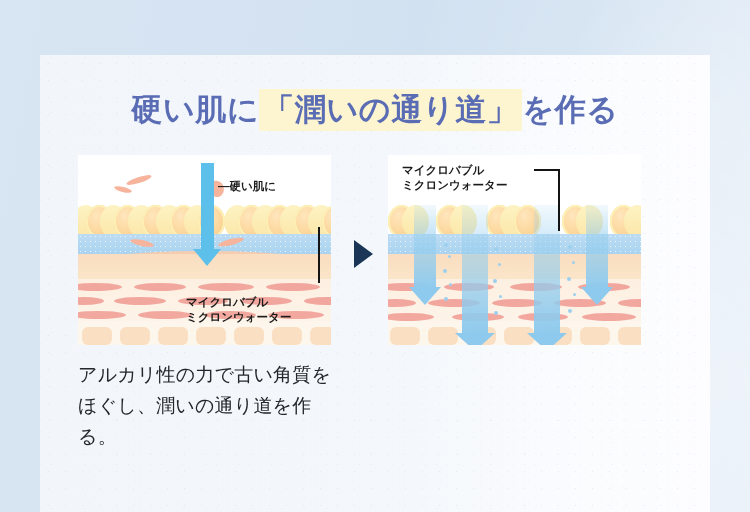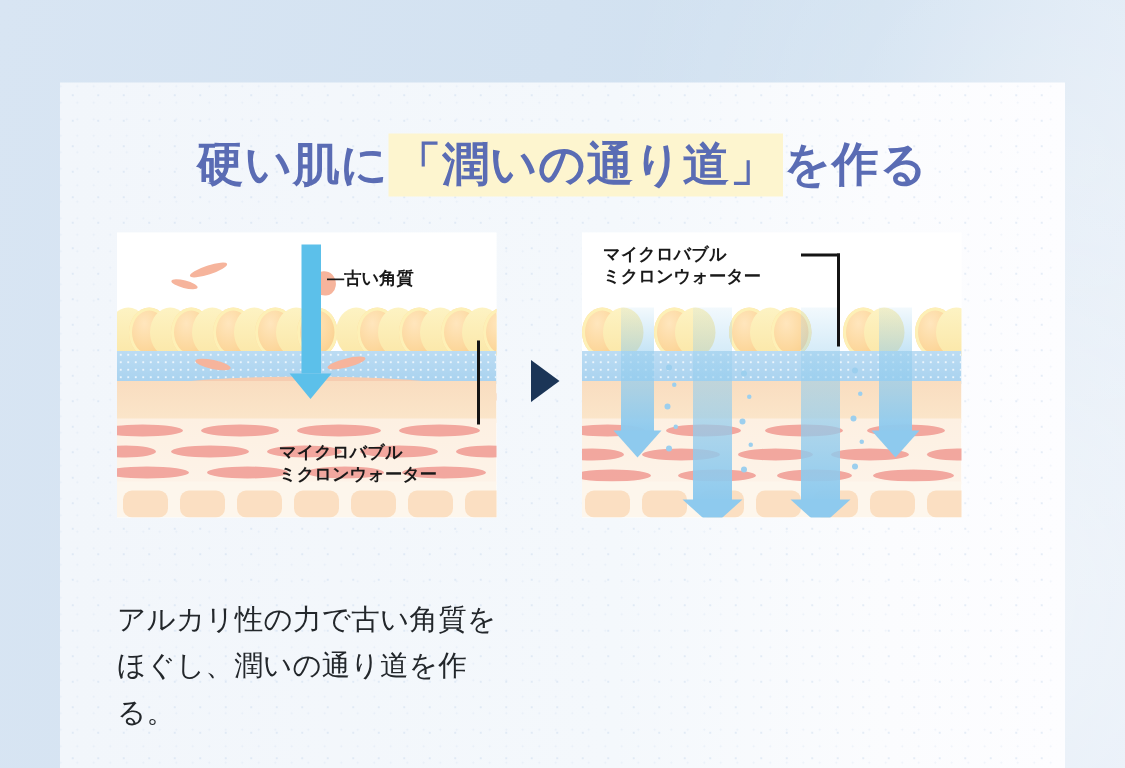--- a/index.html
+++ b/index.html
@@ -148,21 +148,20 @@
   .bub{
     position:absolute;z-index:7;border-radius:50%;
     background:#9ccfee;
   }
 
   
   .caption{
     position:absolute;top:305px;width:262px;z-index:4;
     font-size:19px;line-height:1.62;color:#23272b;
     letter-spacing:.01em;
-    margin-top:39px;
   }
   .caption.left{left:38px;}
   .caption.right{left:348px;}
   .note{
     position:absolute;left:348px;top:409px;width:283px;text-align:right;
     font-size:11.5px;color:#3a3a3a;z-index:4;letter-spacing:.01em;
   }
 </style>
 </head>
 <body>
@@ -230,21 +229,21 @@
       </div>
 
       <div class="flake" style="left:48px;top:22px;width:26px;height:6px;transform:rotate(-18deg)"></div>
       <div class="flake" style="left:36px;top:32px;width:18px;height:5px;transform:rotate(14deg)"></div>
       <div class="flake" style="left:52px;top:85px;width:24px;height:6px;transform:rotate(12deg)"></div>
       <div class="flake" style="left:140px;top:84px;width:26px;height:6px;transform:rotate(-14deg)"></div>
       <div class="flake" style="left:124px;top:30px;width:14px;height:16px;border-radius:40% 60% 50% 50%;transform:rotate(8deg);left:132px;top:26px"></div>
 
       <div class="big-arrow"></div>
 
-      <div class="lbl lbl-old">―古い角質</div>
+      <div class="lbl lbl-old">―硬い肌に</div>
       <div class="lead-v" style="left:240px;top:72px;width:1.6px;height:56px"></div>
       <div class="lbl lbl-micro-l">
         <span>マイクロバブル</span><br>
         <span>ミクロンウォーター</span>
       </div>
     </div>
 
     <div class="arrow-sep"></div>
 
     <div class="panel right">

